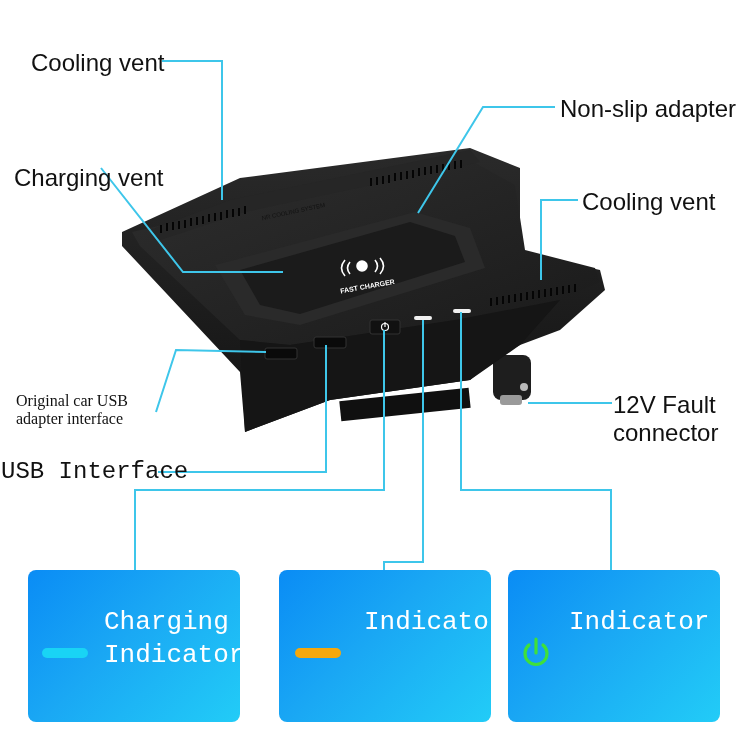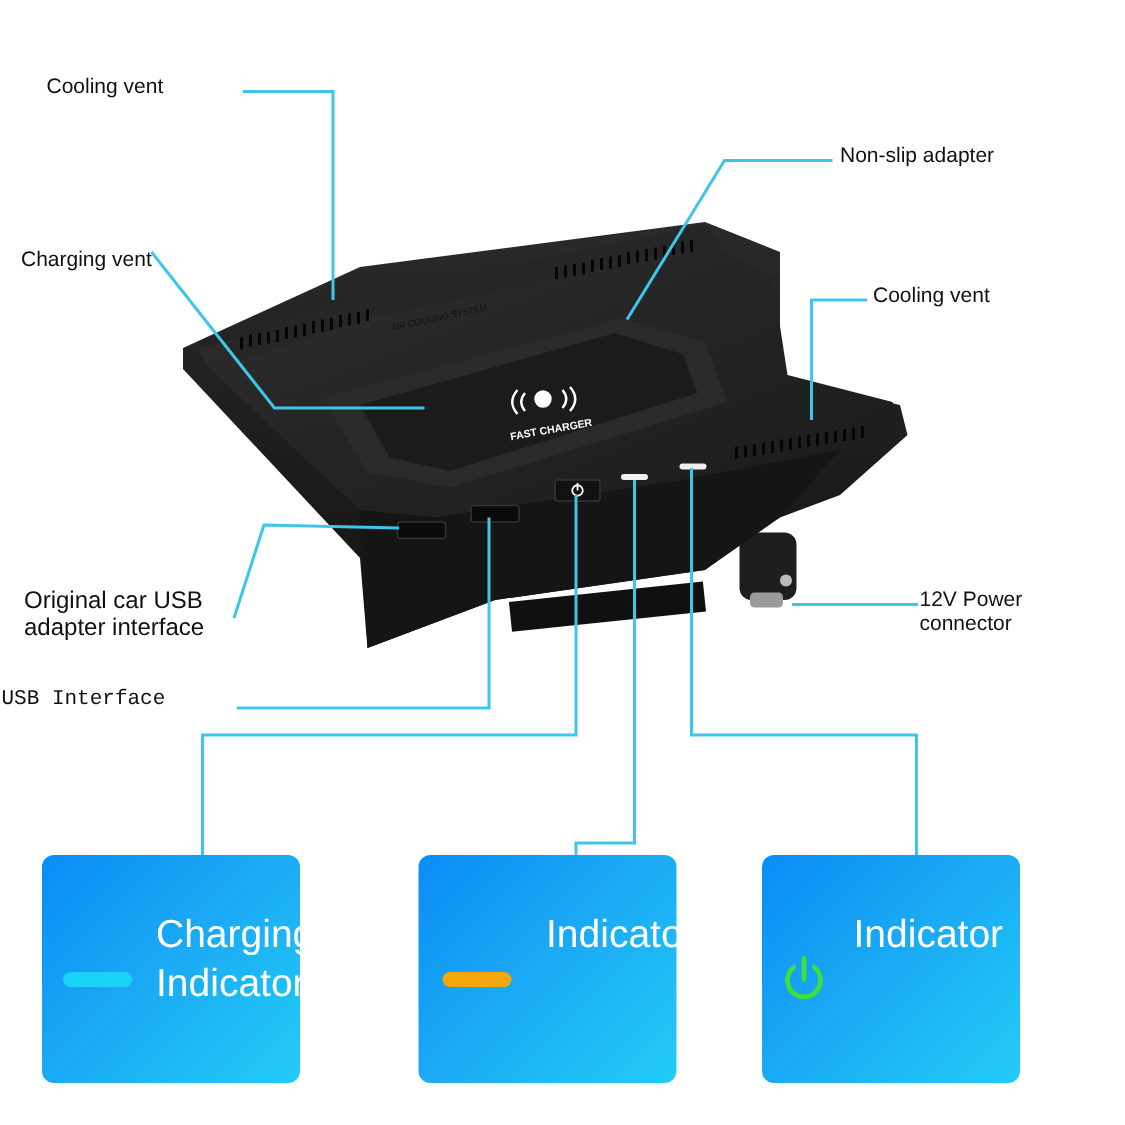--- a/index.html
+++ b/index.html
@@ -1,21 +1,21 @@
 <!DOCTYPE html>
 <html><head>
 <meta charset="utf-8">
 <style>
   html, body { margin:0; padding:0; background:#ffffff; }
   body { width:750px; height:750px; position:relative; overflow:hidden; font-family:"Liberation Sans", sans-serif; color:#111; }
-  .label { position:absolute; font-size:14px; line-height:1.1; white-space:nowrap; color:#111; }
+  .label { position:absolute; font-size:24px; line-height:1.1; white-space:nowrap; color:#111; }
   .label.small { font-size:16px; line-height:1.12; }
   svg.layer { position:absolute; left:0; top:0; }
-  .card { position:absolute; top:570px; width:172px; height:152px; border-radius:8px;
-          background:linear-gradient(135deg,#0a8cf5 0%,#1aa8f4 45%,#22ccf7 100%); }
+  .card { position:absolute; top:570px; width:212px; height:152px; border-radius:8px;
+          background:linear-gradient(135deg,#0a8cf5 0%,#1aa8f4 45%,#22ccf7 100%);font-family:Liberation Mono, monospace; }
   .card .title { position:absolute; left:76px; top:36px; color:#fff; font-size:26px; line-height:1.25; white-space:pre; }
   .card .bar { position:absolute; left:14px; top:78px; width:46px; height:10px; border-radius:5px; }
   .card .pwr { position:absolute; left:12px; top:66px; width:32px; height:34px; }
 </style>
 </head>
 <body>
 
 <svg class="layer" width="750" height="750" viewBox="0 0 750 750">
   <defs>
     <linearGradient id="front" x1="0" y1="0" x2="0" y2="1">
@@ -130,27 +130,27 @@
   <polyline points="135,572 135,490 384,490 384,330"></polyline>
   <polyline points="384,572 384,562 423,562 423,320"></polyline>
   <polyline points="611,572 611,490 461,490 461,312"></polyline>
   <polyline points="528,403 612,403"></polyline>
 </svg>
 
 <div class="label" style="left:31px;top:50px;">Cooling vent</div>
 <div class="label" style="left:14px;top:165px;">Charging vent</div>
 <div class="label" style="left:560px;top:96px;">Non-slip adapter</div>
 <div class="label" style="left:582px;top:189px;">Cooling vent</div>
-<div class="label small" style="left:16px;top:392px;">
+<div class="label small" style="left:16px;top:392px;font-family:Liberation Serif, serif;">
   <div>Original car USB</div>
   <div>adapter interface</div>
 </div>
 <div class="label" style="left:1px;top:459px;font-family:Liberation Mono, monospace;">USB Interface</div>
 <div class="label" style="left:613px;top:391px;line-height:1.15;">
-  <div>12V Power</div>
+  <div>12V Fault</div>
   <div>connector</div>
 </div>
 
 <div class="card" style="left:28px;">
   <div class="bar" style="background:#19d4f5;"></div>
   <div class="title"><div>Charging</div><div>Indicator</div></div>
 </div>
 <div class="card" style="left:279px;">
   <div class="bar" style="background:#f5a80d;left:16px;"></div>
   <div class="title" style="left:85px;"><div>Indicator</div></div>

